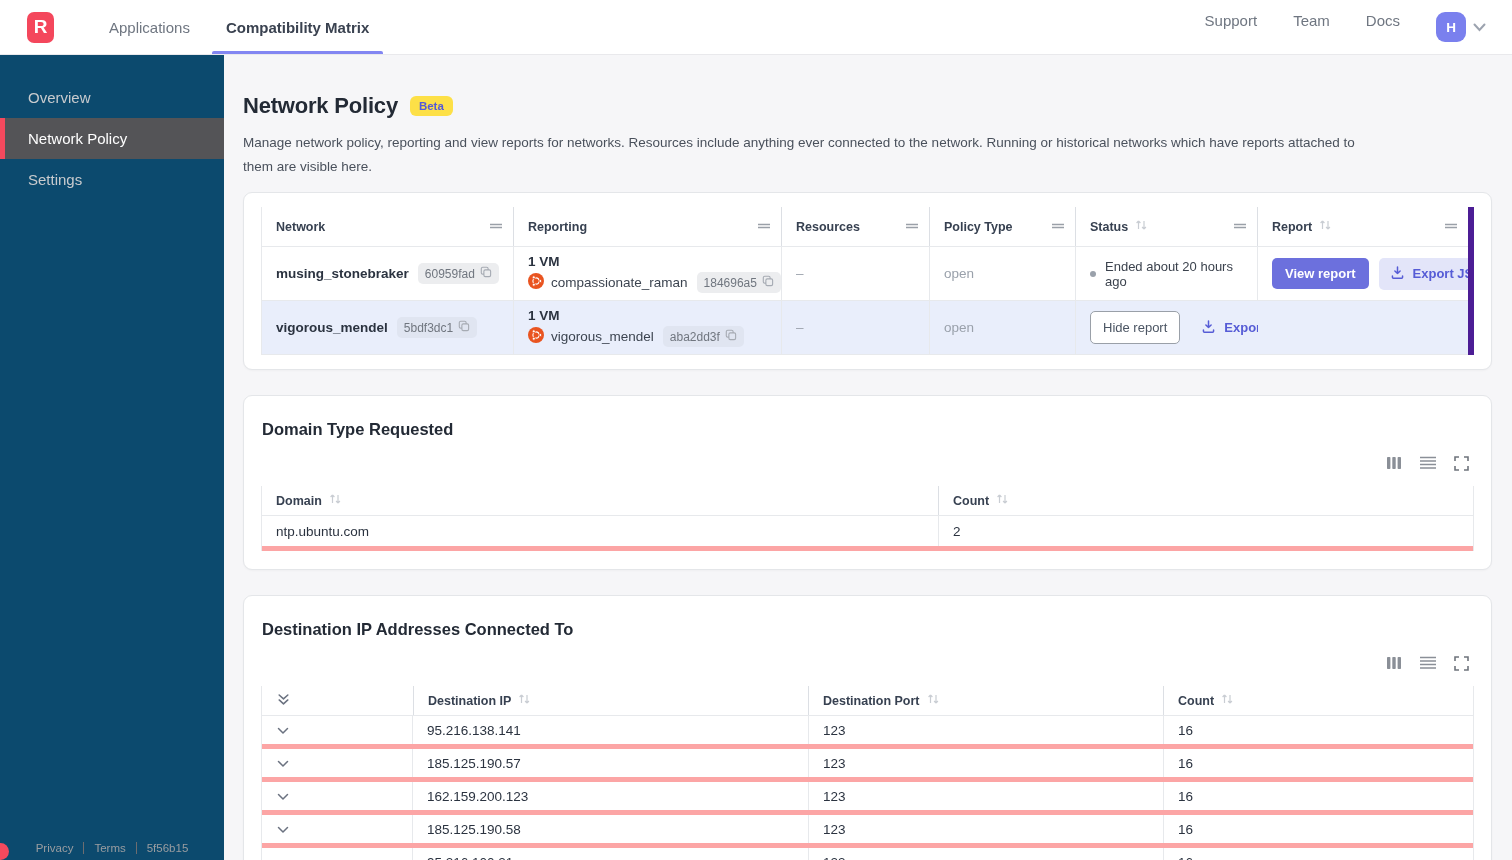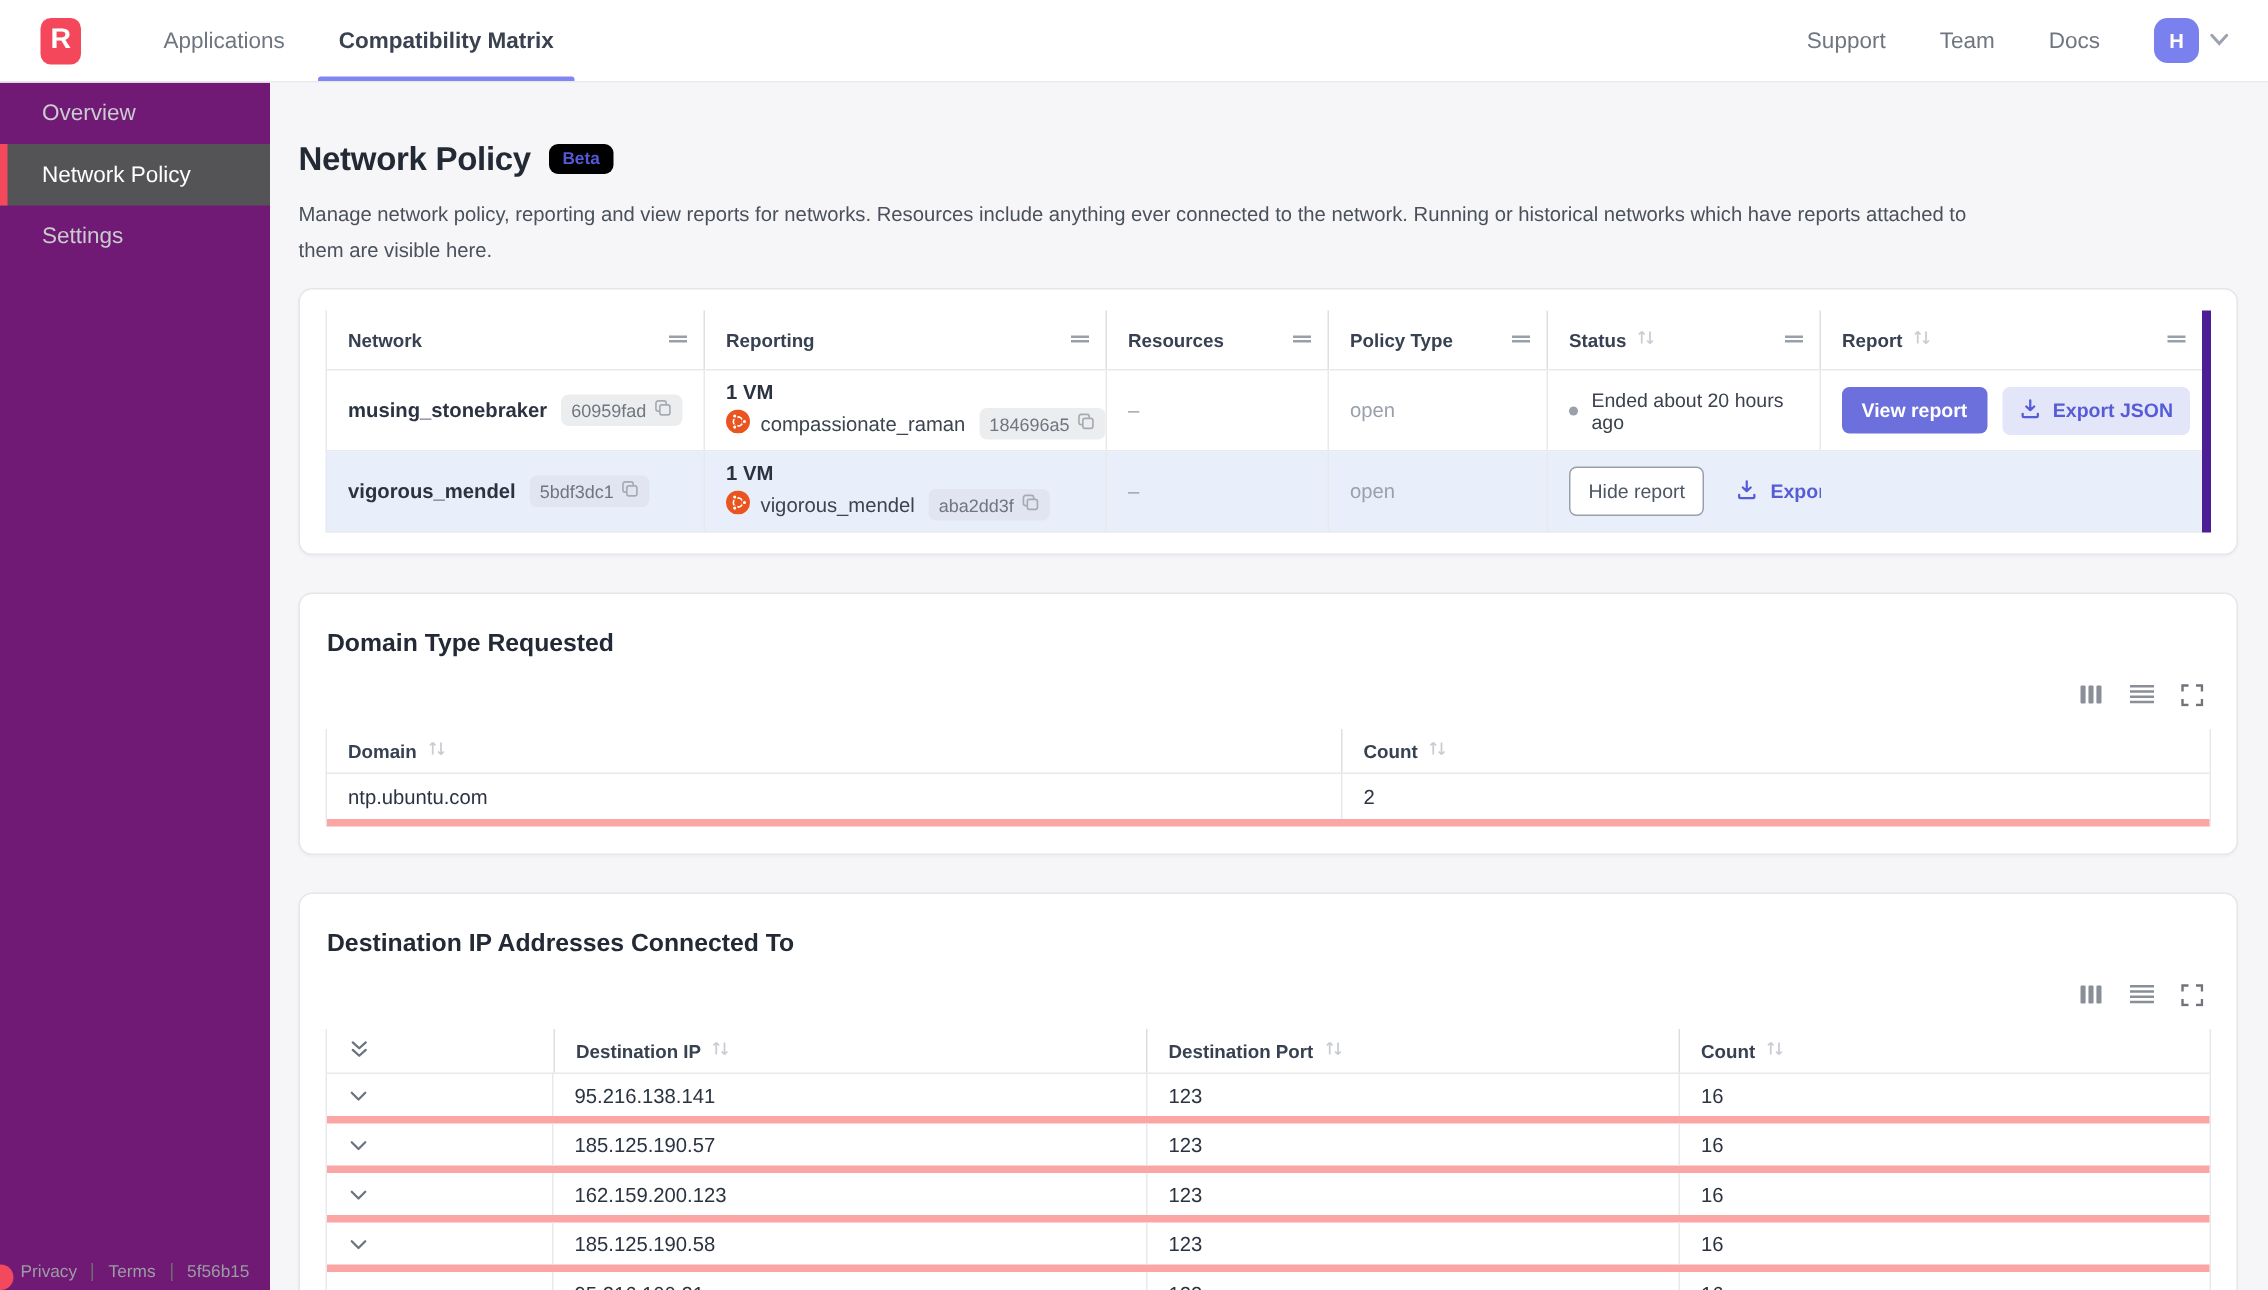--- a/index.html
+++ b/index.html
@@ -6,39 +6,39 @@
   html,body { width:1512px; height:860px; overflow:hidden; }
   body { font-family:"Liberation Sans","DejaVu Sans",sans-serif; background:#f6f6f8; position:relative; color:#2b3340; }
 
   
   .topbar { height:55px; background:#fff; border-bottom:1px solid #e9e9ec; display:flex; align-items:center; position:relative; z-index:5; }
   .logo { width:27px; height:31px; background:#f4475c; border-radius:7px; color:#fff; font-weight:bold; font-size:19px; display:flex; align-items:center; justify-content:center; margin-left:27px; }
   .top-nav { display:flex; height:100%; margin-left:37px; }
   .top-tab { position:relative; display:flex; align-items:center; height:100%; padding:0 18px; font-size:15px; color:#6f7681; cursor:pointer; }
   .top-tab.active { color:#3a4250; font-weight:bold; }
   .tab-underline { position:absolute; left:4px; right:4px; bottom:0; height:3px; background:#8286f2; border-radius:2px 2px 0 0; }
-  .top-right { margin-left:auto; display:flex; align-items:center; gap:36px; padding-right:26px; }
+  .top-right { margin-left:auto; display:flex; gap:36px; padding-right:26px; }
   .top-link { font-size:15px; color:#6f7681; cursor:pointer; }
   .avatar-wrap { display:flex; align-items:center; gap:7px; cursor:pointer; }
   .avatar { width:30px; height:30px; border-radius:9px; background:#7a80ee; color:#fff; font-size:13.5px; font-weight:bold; display:flex; align-items:center; justify-content:center; }
 
   
   .layout { display:flex; height:805px; }
-  .sidebar { width:180px; background:#701a75; flex:none; position:relative; }
+  .sidebar { width:224px; background:#0c4a6e; flex:none; position:relative; padding-top:22px; }
   .side-item { height:41px; display:flex; align-items:center; padding-left:28px; font-size:15px; color:#c9cbce; cursor:pointer; }
   .side-item.active { background:#545457; color:#fff; border-left:5px solid #f4495d; padding-left:23px; }
   .side-footer { position:absolute; bottom:6px; left:0; width:100%; display:flex; justify-content:center; align-items:center; gap:10px; font-size:11.5px; color:#9a9da1; }
   .side-sep { width:1px; height:12px; background:#6d6d70; display:inline-block; }
   .corner-launcher { position:absolute; left:0; bottom:0; width:9px; height:17px; background:#f4495d; border-radius:0 9px 9px 0; }
 
   main { flex:1; padding:38px 20px 0 19px; overflow:hidden; }
 
   .page-head { display:flex; align-items:center; gap:12px; }
   .page-title { font-size:22px; font-weight:bold; color:#232a35; letter-spacing:-0.2px; }
-  .beta-badge { background:#000000; color:#5459d8; font-size:11.5px; font-weight:bold; padding:4px 9px; border-radius:6px; }
+  .beta-badge { background:#fde047; color:#5459d8; font-size:11.5px; font-weight:bold; padding:4px 9px; border-radius:6px; }
   .page-desc { margin-top:12px; max-width:1120px; font-size:13.5px; line-height:1.78; color:#4a515c; }
 
   .card { background:#fff; border:1px solid #e4e6e9; border-radius:9px; margin-top:13px; padding:14px 17px; box-shadow:0 1px 2px rgba(20,24,40,.03); }
   .card + .card { margin-top:25px; }
   .card-title { font-size:16.5px; font-weight:bold; color:#232a35; padding:6px 1px 0 1px; }
   .card-toolbar { display:flex; justify-content:flex-end; align-items:center; gap:17px; margin:14px 5px 13px 0; height:20px; }
   .tool-btn { cursor:pointer; display:flex; align-items:center; }
 
   
   .nt { border-left:1px solid #e7e9ec; border-right:6px solid #4c1d95; }

